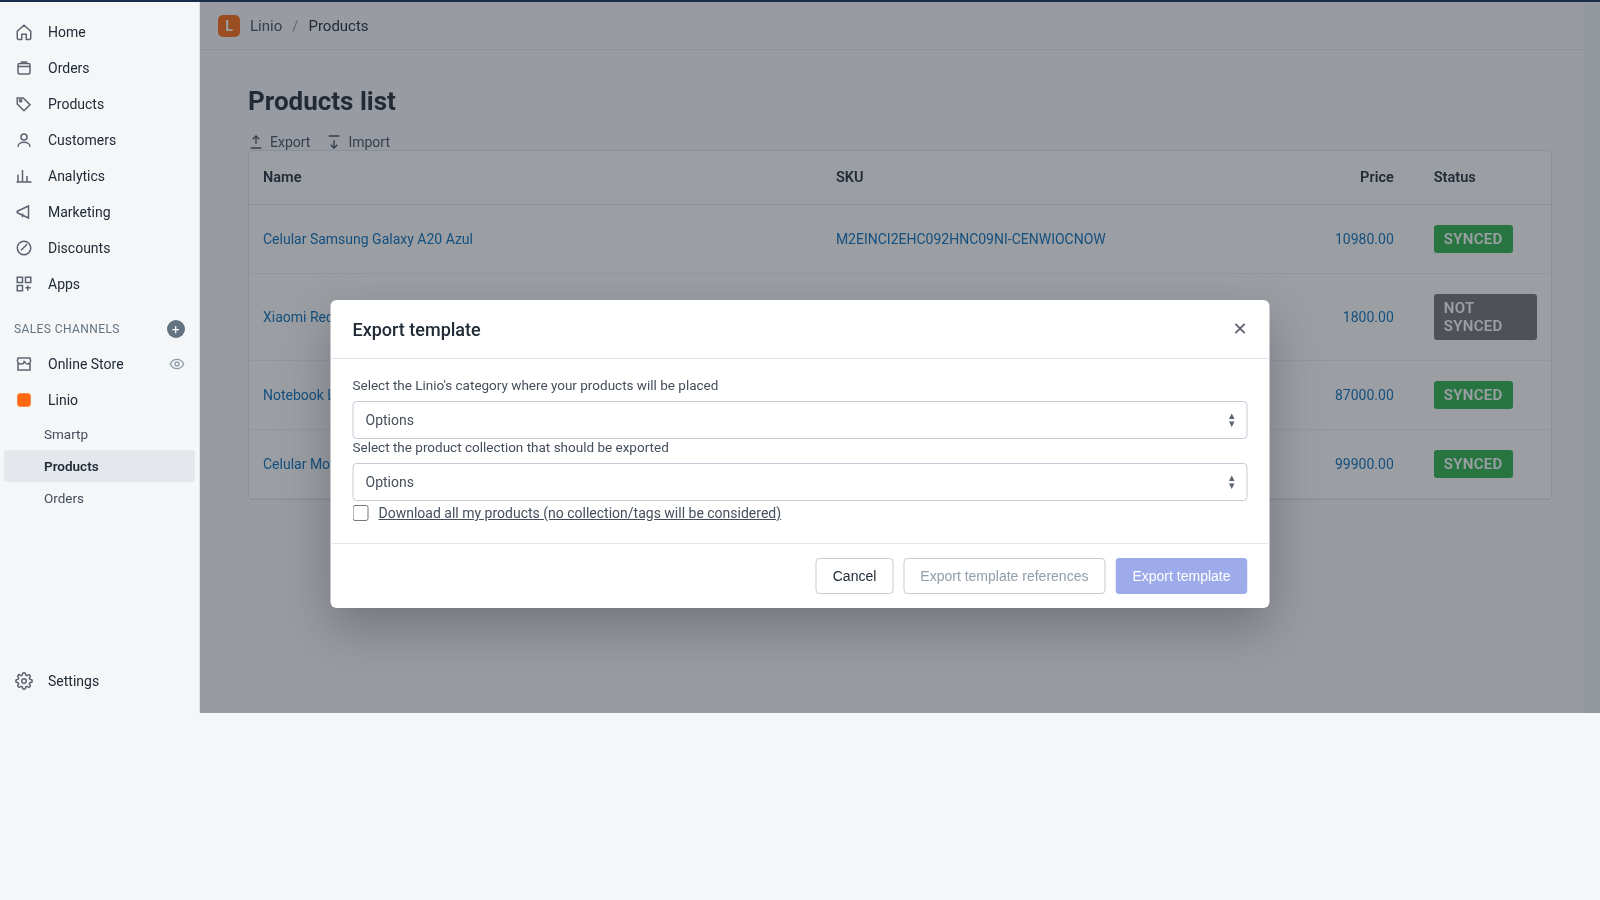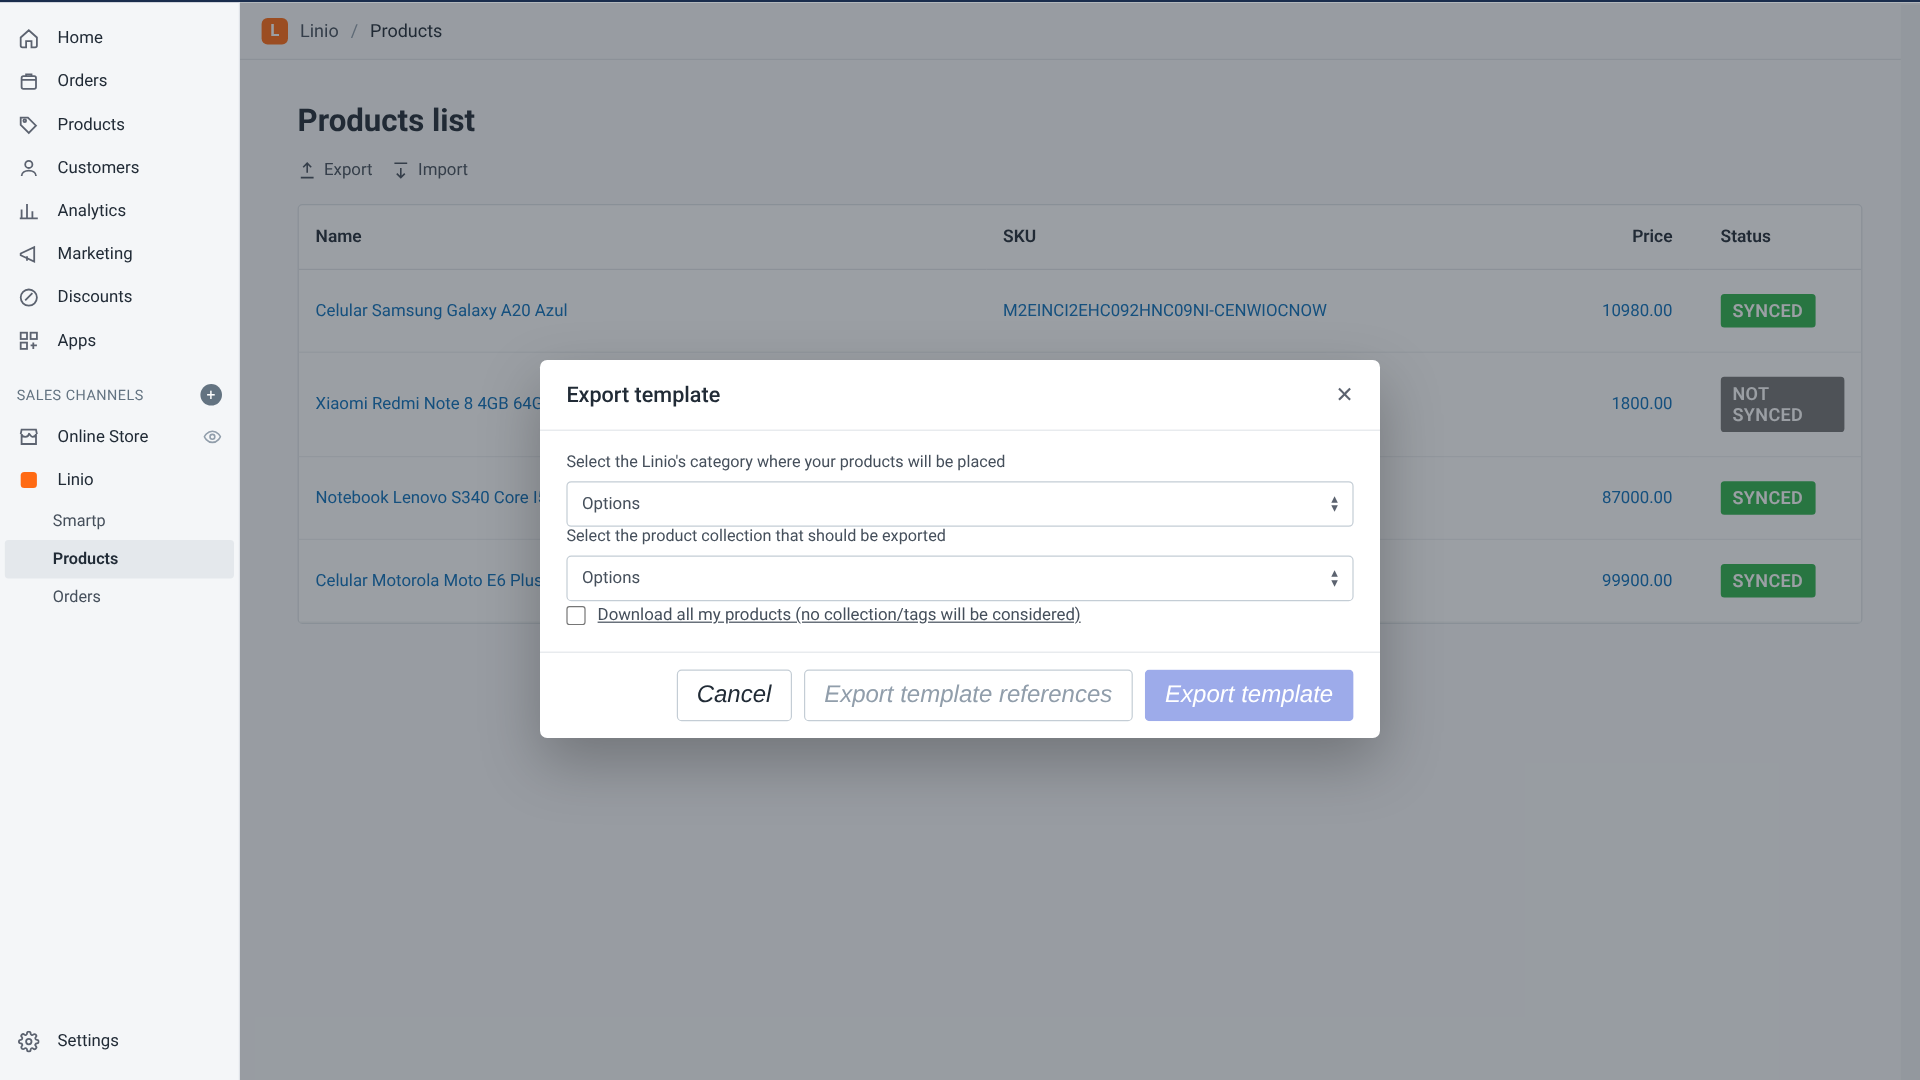--- a/index.html
+++ b/index.html
@@ -13,21 +13,21 @@
     overflow: hidden;
     position: relative;
   }
   .topbar {
     height: 2px;
     background: #1a2d4d;
     width: 100%;
   }
   .app {
     display: flex;
-    height: 898px;
+    height: 711px;
   }
   
   .sidebar {
     width: 200px;
     background: #f4f6f8;
     border-right: 1px solid #dfe3e8;
     display: flex;
     flex-direction: column;
     padding-top: 12px;
   }
@@ -99,21 +99,20 @@
   .content {
     padding: 36px 48px;
   }
   h1.page-title { font-size:26px; font-weight:700; color:#212b36; }
   .toolbar {
     display:flex; gap:16px; margin-top:18px; color:#454f5b; font-size:14px;
   }
   .toolbar .tbtn { display:flex; align-items:center; gap:6px; cursor:pointer; }
 
   .card {
-    margin-top:20px;
     background:#fff;
     border:1px solid #dfe3e8;
     border-radius:4px;
   }
   table { width:100%; border-collapse:collapse; }
   thead th {
     text-align:left;
     padding:18px 14px;
     font-size:14.5px;
     color:#212b36;
@@ -165,21 +164,21 @@
     background:rgba(33,43,54,0.45);
     z-index:50;
   }
   
   .modal {
     position:absolute;
     z-index:60;
     left:50%;
     top:300px;
     transform:translateX(-50%);
-    width:700px;
+    width:939px;
     background:#fff;
     border-radius:6px;
     box-shadow:0 20px 50px rgba(0,0,0,0.25);
     display:flex;
     flex-direction:column;
   }
   .modal-header {
     padding:18px 22px;
     border-bottom:1px solid #e3e6ea;
     display:flex;align-items:center;justify-content:space-between;
@@ -203,24 +202,23 @@
   .checkbox-row { display:flex; align-items:center; gap:10px; font-size:14px; color:#454f5b; padding:4px 0 16px;text-decoration:underline;}
   .checkbox-row input { width:16px;height:16px;}
   .modal-footer {
     border-top:1px solid #e3e6ea;
     padding:14px 22px;
     display:flex;justify-content:flex-end;gap:10px;
   }
   .btn {
     padding:9px 16px;
     border-radius:4px;
-    font-size:20px;
+    font-size:14px;
     cursor:pointer;
     border:1px solid transparent;
-    font-style:italic;
   }
   .btn.secondary { background:#fff;border-color:#c4cdd5;color:#212b36;}
   .btn.ghost { background:#fff;border-color:#c4cdd5;color:#919eab;}
   .btn.primary { background:#9dabea;color:#fff;}
 
   .scrollbar-fake {
     position:absolute; right:0; top:2px; bottom:0; width:16px; background:#f1f2f4; z-index:1;
   }
   svg { display:block; }
 </style>

